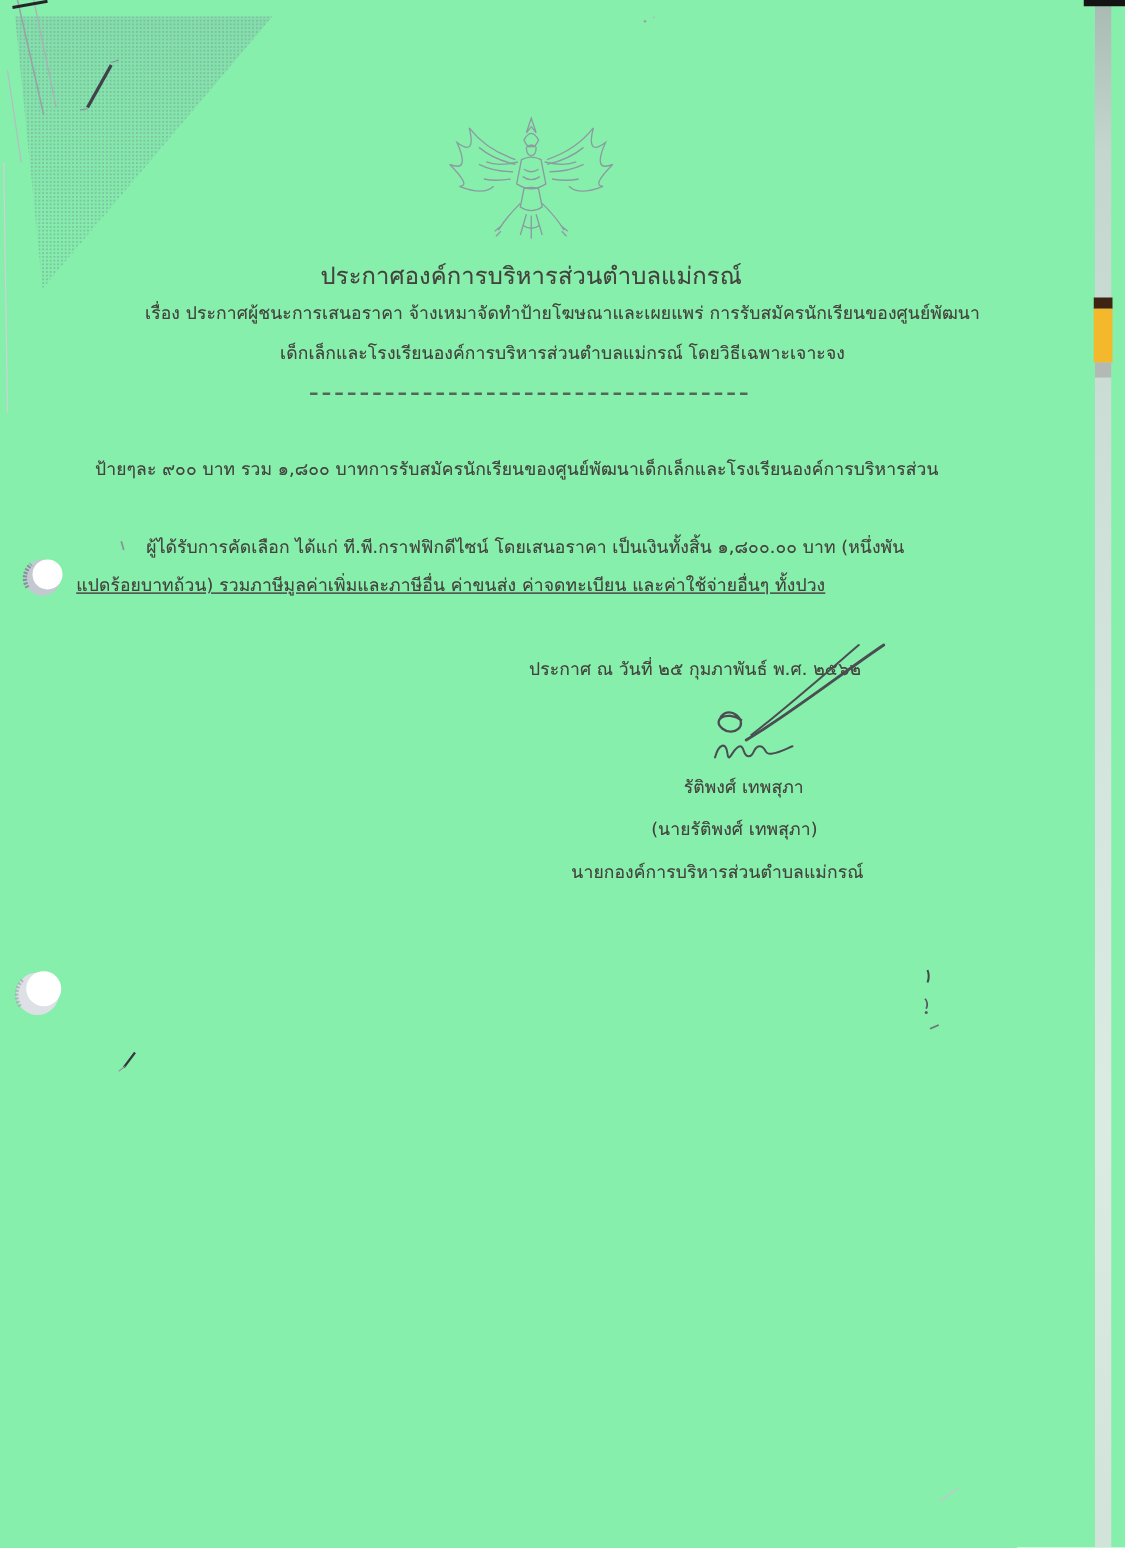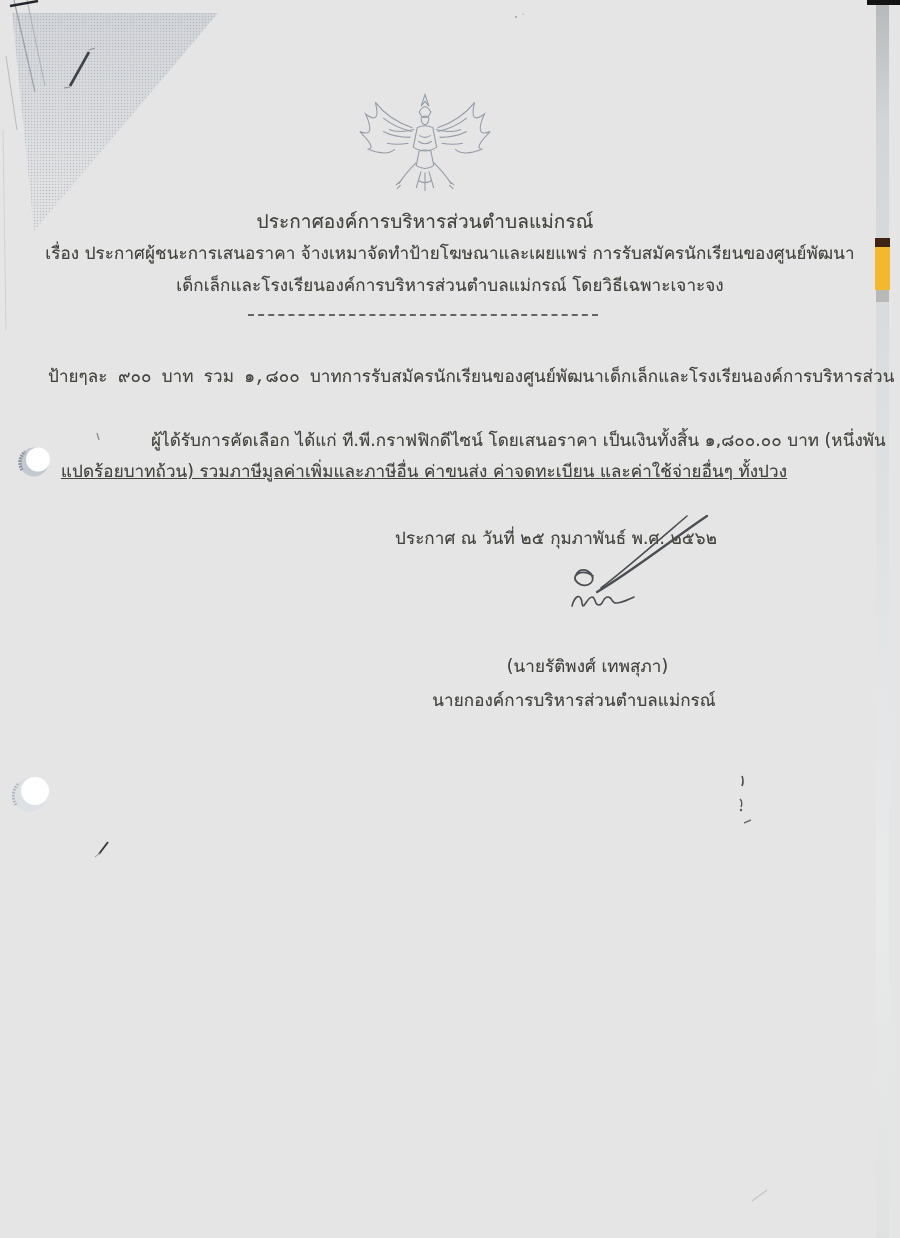--- a/index.html
+++ b/index.html
@@ -1,44 +1,44 @@
 <!DOCTYPE html>
 <html lang="th"><head>
 <meta charset="utf-8">
 <style>
   html, body { margin: 0; padding: 0; background: #ffffff; }
   .page {
     position: relative;
     width: 900px;
     height: 1238px;
-    background: #e5e5e5;
+    background: #86efac;
     overflow: hidden;
     font-family: "DejaVu Sans", sans-serif;
     color: #44433e;
   }
   .txt {
     position: absolute;
     white-space: pre;
-    font-size: 17px;
+    font-size: 14px;
     line-height: 1.35;
     letter-spacing: 0.1px;
     text-shadow: 0 0 0.5px rgba(80,80,75,0.45);
   }
   .center { text-align: center; white-space: normal; }
 
   
   .l-title   { top: 209px; left: 0;     width: 850px; font-size: 19px; }
   .l-subj1   { top: 242px; left: 0;     width: 900px; }
   .l-subj2   { top: 274px; left: 10px;  width: 880px; text-align: center; }
   .separator { position: absolute; top: 314px; left: 248px; width: 350px;
                border-top: 2px dashed #4e4e4c; opacity: .85; }
   .l-p1l1    { top: 336px; left: 117px; }
-  .l-p1l2    { top: 367px; left: 48px; font-family: Liberation Mono, monospace; }
+  .l-p1l2    { top: 367px; left: 76px; }
   .l-p1l3    { top: 397px; left: 67px; }
-  .l-p2l1    { top: 429px; left: 117px; margin-left: 34px; }
+  .l-p2l1    { top: 429px; left: 117px; }
   .l-p2l2    { top: 460px; left: 61px; text-decoration: underline; }
   .l-date    { top: 527px; left: 306px; width: 500px; }
   .l-signame { top: 621px; left: 335px; width: 520px; }
   .l-sigpar  { top: 655px; left: 330px; width: 515px; }
   .l-sigpos  { top: 689px; left: 318px; width: 512px; }
 
   
   .garuda    { position: absolute; left: 352px; top: 92px; width: 146px; height: 118px; }
   .signature { position: absolute; left: 535px; top: 510px; width: 178px; height: 112px; }
 
@@ -157,16 +157,17 @@
 
   <svg class="signature" viewBox="0 0 178 112">
     <g stroke="#4a4d52" fill="none" stroke-linecap="round">
       <path d="M172,6 C142,26 96,62 62,82" stroke-width="2.3"></path>
       <path d="M152,6 C124,30 92,58 66,78" stroke-width="1.6"></path>
       <path d="M58,66 C46,58 34,66 43,73 C52,80 64,70 54,62 C49,58 43,60 41,65" stroke-width="1.8"></path>
       <path d="M37,96 C40,85 46,83 47,93 C48,102 52,87 57,87 C61,87 59,95 64,95 C69,95 67,87 73,87 C78,87 76,94 82,93 C89,92 94,89 99,87" stroke-width="1.6"></path>
     </g>
   </svg>
 
+  <div class="txt l-signame center">รัติพงศ์ เทพสุภา</div>
   <div class="txt l-sigpos center">นายกองค์การบริหารส่วนตำบลแม่กรณ์</div>
   <div class="txt l-sigpar center">(นายรัติพงศ์ เทพสุภา)</div>
 
 </div>
 
 </body></html>

